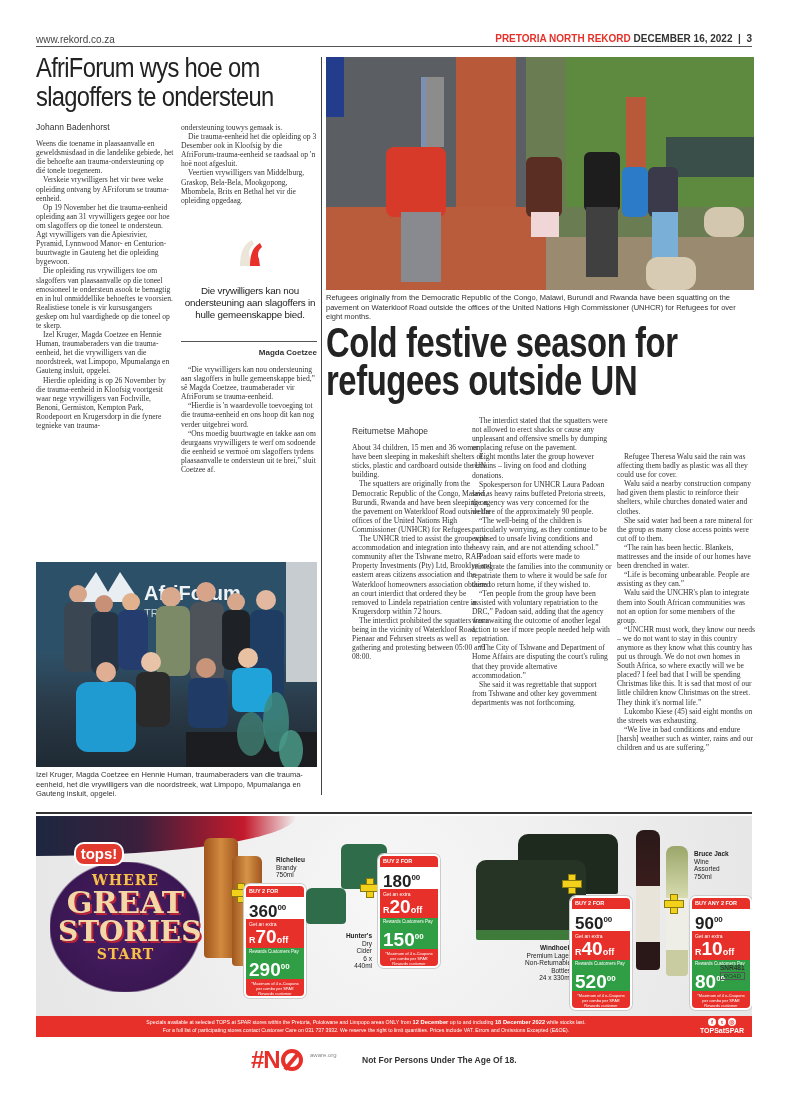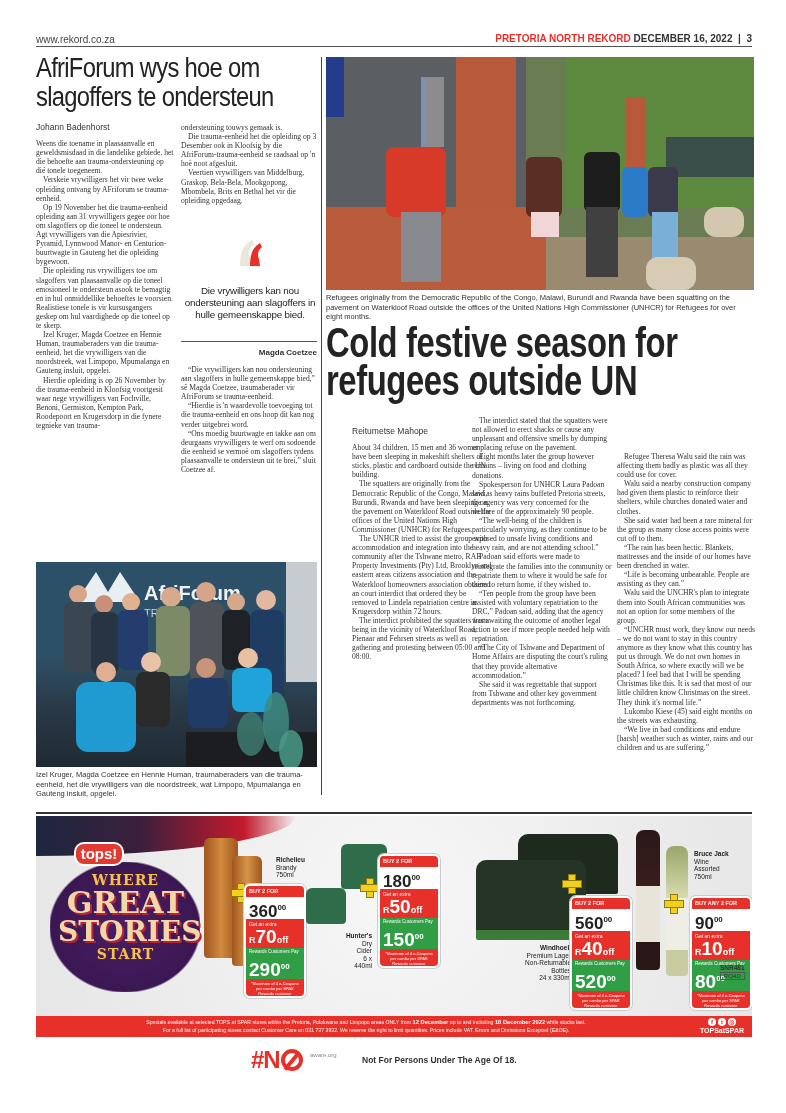--- a/index.html
+++ b/index.html
@@ -264,21 +264,21 @@
 
   <div class="bottle" style="left:305px; top:28px; width:46px; height:45px; background:#2f6d4a;"></div>
   <div class="bottle" style="left:270px; top:72px; width:40px; height:36px; background:#2f6d4a;"></div>
   <div class="plus" style="left:324px; top:62px;"></div>
   <div class="prod-name" style="left:308px; top:116px; text-align:right; width:28px;">
     <b>Hunter's</b><br><span>Dry</span><br><span>Cider</span><br><span>6 x 440ml</span>
   </div>
   <div class="price-tag" style="left:342px; top:38px;">
     <div class="t-head">BUY 2 FOR</div>
     <div class="t-price"><span>180</span><sup>00</sup></div>
-    <div class="t-extra"><span>Get an extra</span><span class="off"><small>R</small><span>50</span><small>off</small></span></div>
+    <div class="t-extra"><span>Get an extra</span><span class="off"><small>R</small><span>20</span><small>off</small></span></div>
     <div class="t-rewards">Rewards Customers Pay</div>
     <div class="t-pay"><span>150</span><sup>00</sup></div>
     <div class="t-fine">*Maximum of 4 e-Coupons per combo per SPAR Rewards customer</div>
   </div>
 
   <div class="bottle" style="left:482px; top:18px; width:100px; height:60px; background:#1f2a1f; border-radius:10px 10px 2px 2px;"></div>
   <div class="bottle" style="left:440px; top:44px; width:110px; height:80px; background:#263426; border-bottom:10px solid #3e7a3a; border-radius:10px 10px 2px 2px;"></div>
   <div class="plus" style="left:526px; top:58px;"></div>
   <div class="prod-name" style="left:475px; top:128px; text-align:right; width:60px;">
     <b>Windhoek</b><br><span>Premium Lager</span><br><span>Non-Returnable Bottles</span><br><span>24 x 330ml</span>

